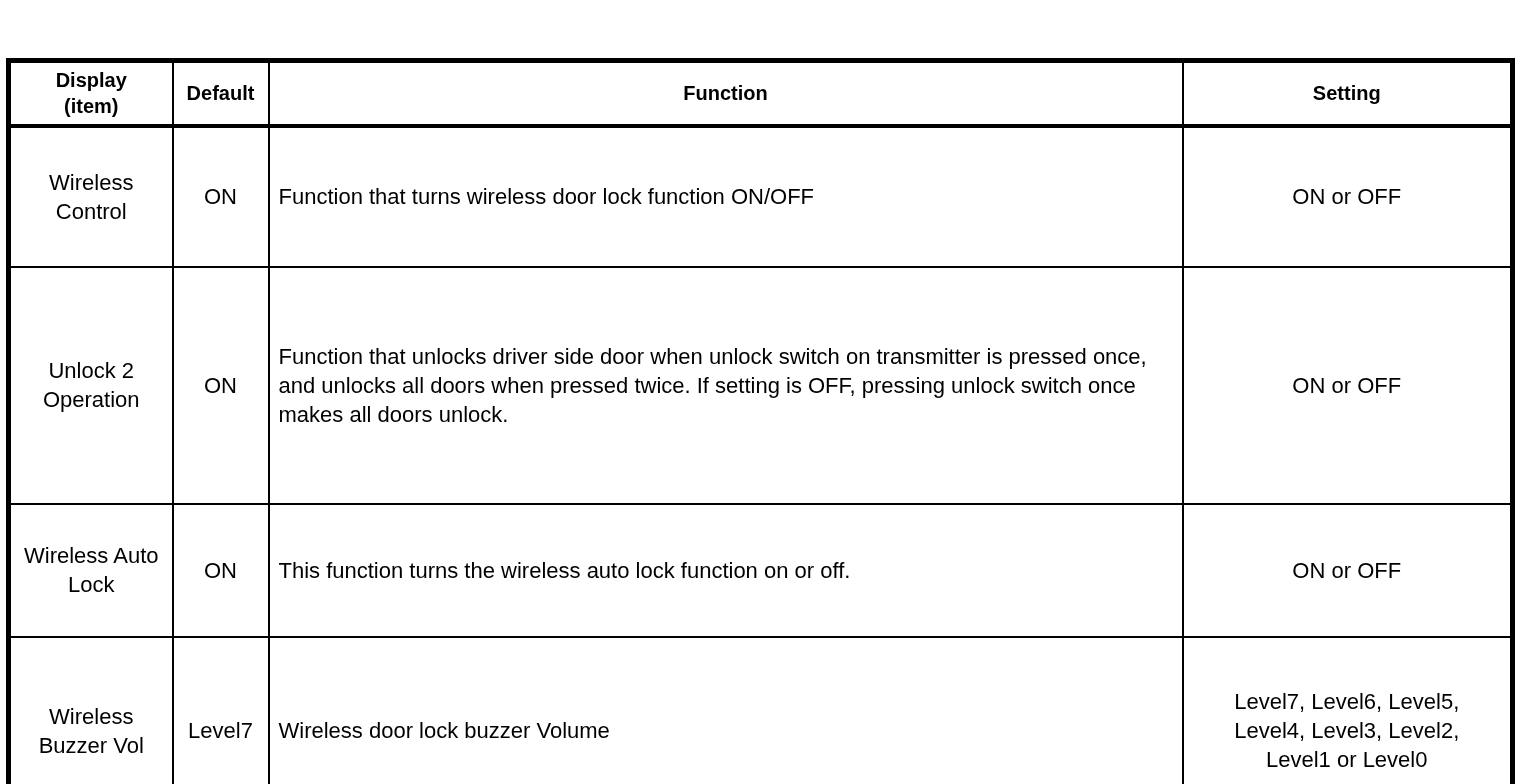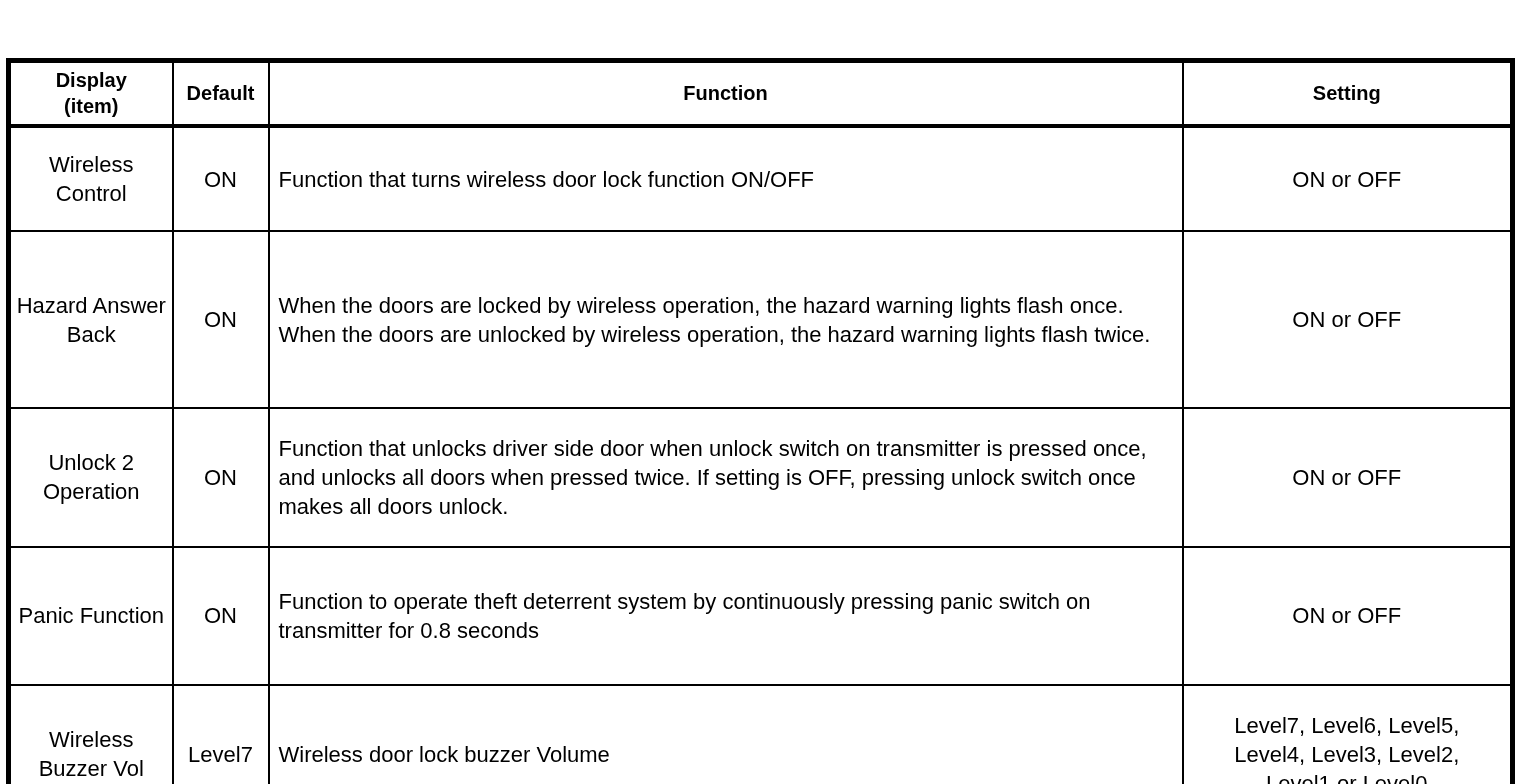--- a/index.html
+++ b/index.html
@@ -91,36 +91,29 @@
       </tr>
     </thead>
     <tbody>
       <tr>
         <td class="cell-display">Wireless Control</td>
         <td class="cell-default">ON</td>
         <td class="cell-function">Function that turns wireless door lock function ON/OFF</td>
         <td class="cell-setting">ON or OFF</td>
       </tr>
       <tr>
-        <td class="cell-display">Hazard Answer Back</td>
-        <td class="cell-default">ON</td>
-        <td class="cell-function">When the doors are locked by wireless operation, the hazard warning lights flash once.
-When the doors are unlocked by wireless operation, the hazard warning lights flash twice.</td>
-        <td class="cell-setting">ON or OFF</td>
-      </tr>
-      <tr>
         <td class="cell-display">Unlock 2 Operation</td>
         <td class="cell-default">ON</td>
         <td class="cell-function">Function that unlocks driver side door when unlock switch on transmitter is pressed once, and unlocks all doors when pressed twice. If setting is OFF, pressing unlock switch once makes all doors unlock.</td>
         <td class="cell-setting">ON or OFF</td>
       </tr>
       <tr>
-        <td class="cell-display">Panic Function</td>
+        <td class="cell-display">Wireless Auto Lock</td>
         <td class="cell-default">ON</td>
-        <td class="cell-function">Function to operate theft deterrent system by continuously pressing panic switch on transmitter for 0.8 seconds</td>
+        <td class="cell-function">This function turns the wireless auto lock function on or off.</td>
         <td class="cell-setting">ON or OFF</td>
       </tr>
       <tr>
         <td class="cell-display">Wireless Buzzer Vol</td>
         <td class="cell-default">Level7</td>
         <td class="cell-function">Wireless door lock buzzer Volume</td>
         <td class="cell-setting">Level7, Level6, Level5,
 Level4, Level3, Level2,
 Level1 or Level0</td>
       </tr>

